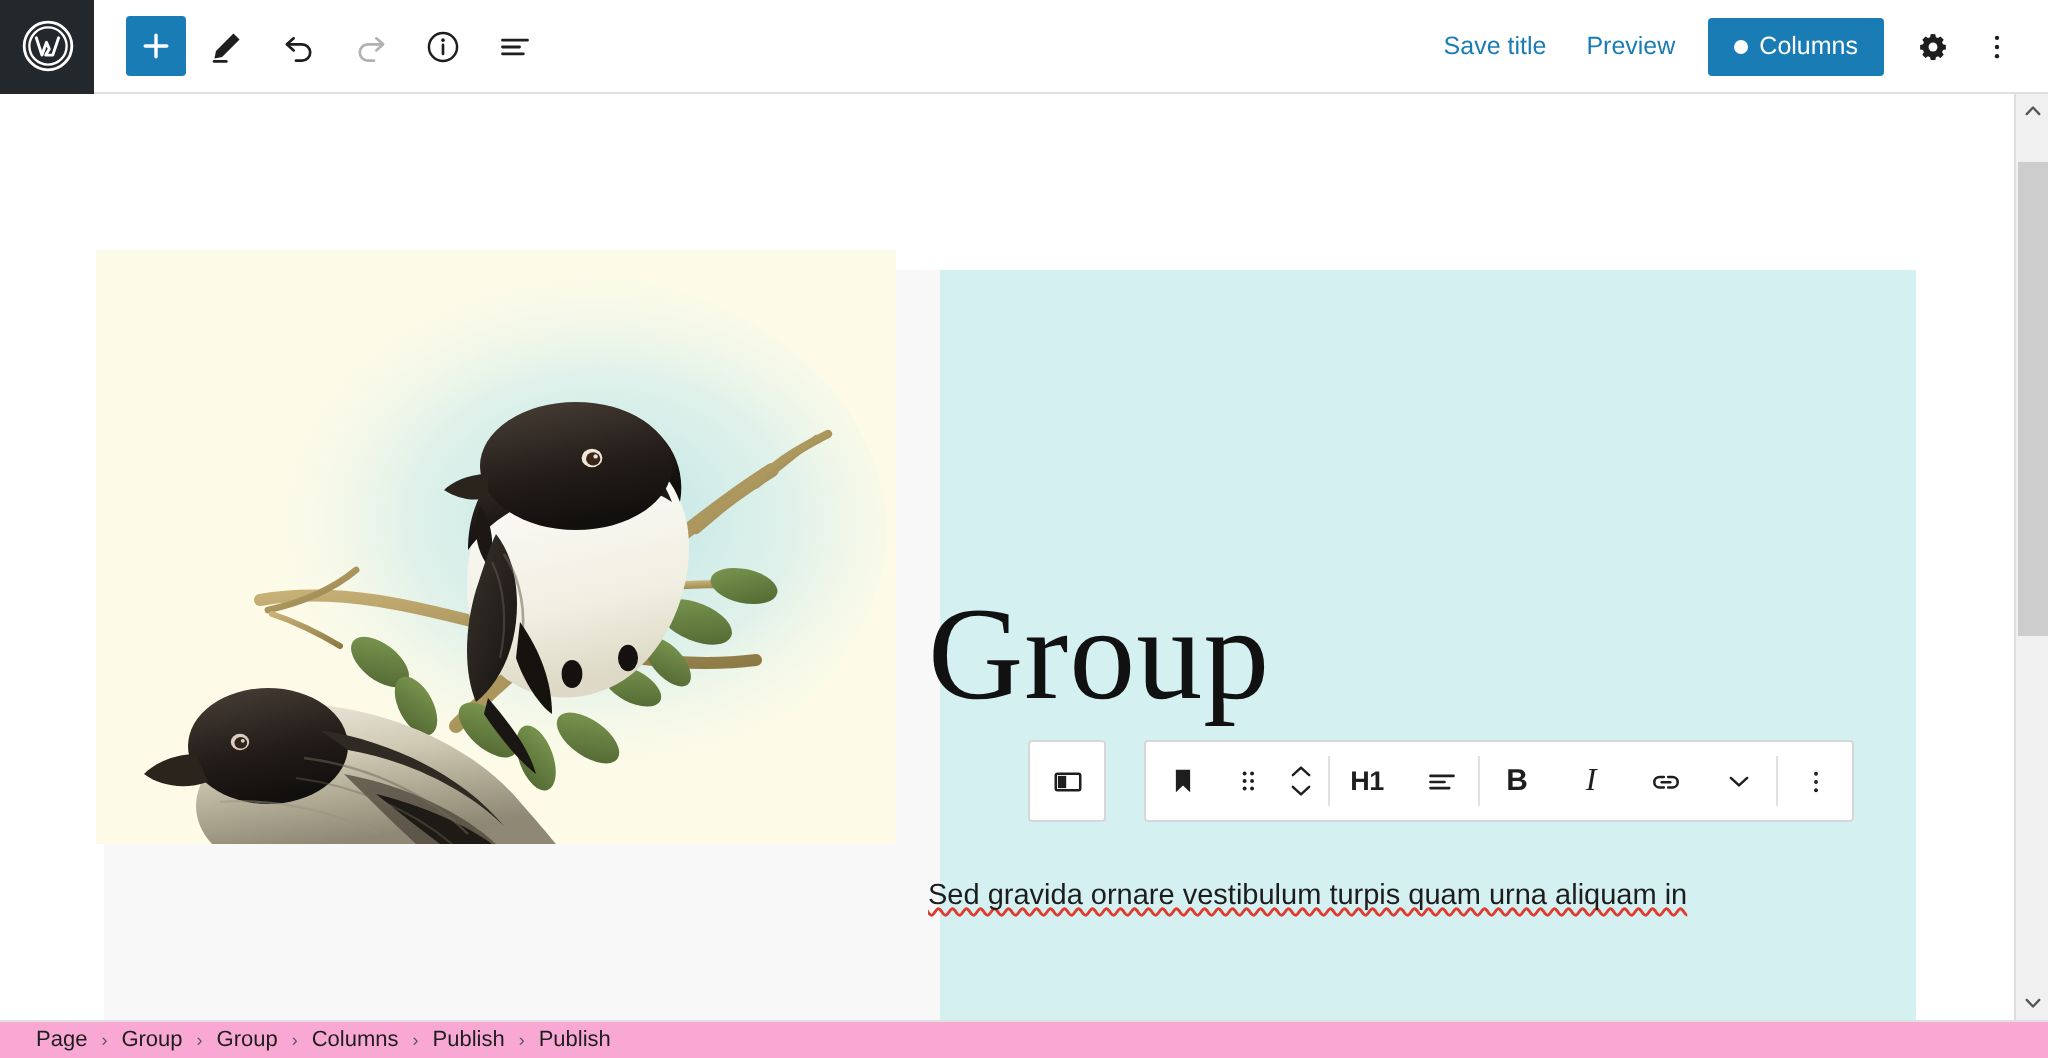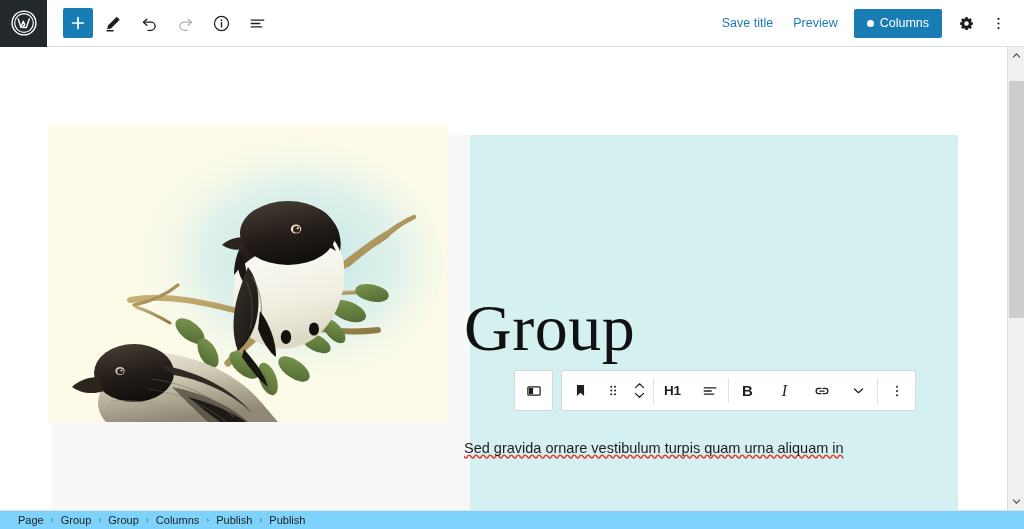--- a/index.html
+++ b/index.html
@@ -139,21 +139,21 @@
     cursor: text;
   }
   .sp { text-decoration: underline wavy #e03b2f; text-decoration-skip-ink: none; margin-top: 48px; }
 
   
   .blk-toolbar {
     position: absolute;
     top: 323px; left: 514px;
     height: 41px;
     display: flex; align-items: stretch;
-    gap: 8px;
+    gap: 19px;
     z-index: 30;
     justify-content: center;
   }
   .tb-group {
     display: flex; align-items: stretch;
     background: #ffffff;
     border: 1px solid #d7d7d7;
     border-radius: 2px;
   }
   .tb-item {
@@ -189,21 +189,21 @@
     top: 34px; left: 1px;
     width: 15px; height: 237px;
     background: #cdcdcd; cursor: pointer;
   }
 
   
   .breadcrumb {
     position: absolute;
     bottom: 0; left: 0;
     width: 1024px; height: 19px;
-    background: #7dd3fc;
+    background: #f9a8d4;
     border-top: 1px solid #e0e0e0;
     display: flex; align-items: center;
     padding-left: 18px;
     gap: 7px;
     font-size: 11px;
     color: #1e1e1e;
   }
   .bc-item { cursor: pointer; white-space: nowrap; }
   .bc-sep { color: #555; font-size: 9px; }
 </style>

